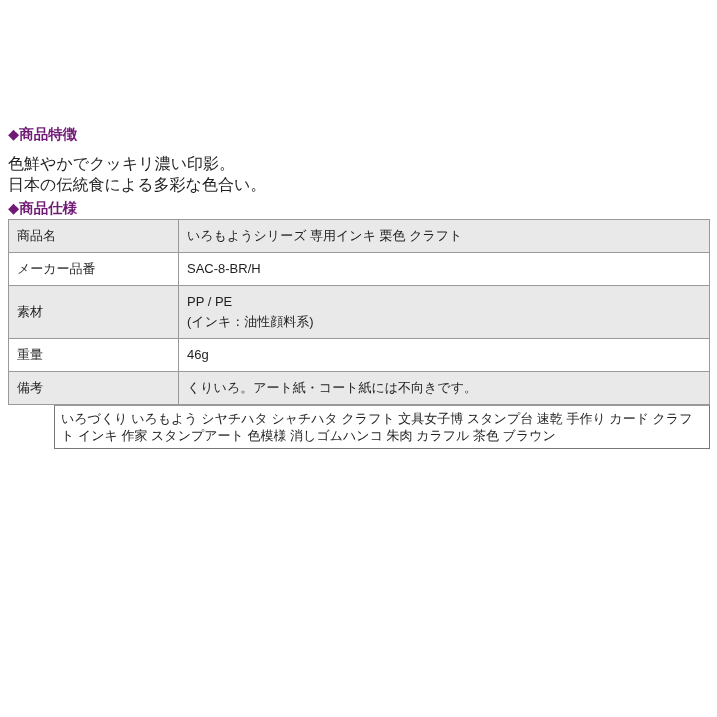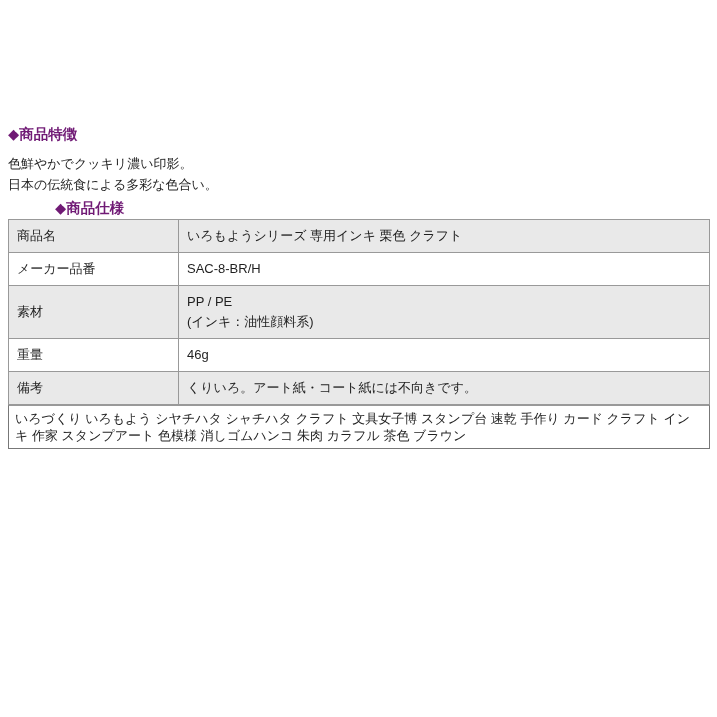--- a/index.html
+++ b/index.html
@@ -20,27 +20,26 @@
   }
   .section-heading {
     color: #701a75;
     font-size: 14.5px;
     font-weight: bold;
     margin: 0;
     line-height: 18px;
   }
   .features-text {
     margin: 10px 0 0 0;
-    font-size: 13px;
+    font-size: 16px;
     line-height: 21px;
     color: #1f1f1f;
   }
   .specs-heading {
     margin-top: 4px;
-    margin-left: 47px;
   }
   table.spec-table {
     border-collapse: collapse;
     width: 100%;
     margin-top: 2px;
     border: 1px solid #666666;
     font-size: 13px;
     color: #1f1f1f;
     table-layout: fixed;
   }
@@ -60,20 +59,21 @@
   table.spec-table tr:nth-child(odd) { background: #e9e9e9; }
   table.spec-table tr:nth-child(even) { background: #ffffff; }
   .keywords-box {
     border: 1px solid #777777;
     border-top: 1px solid #999999;
     padding: 4px 6px;
     font-size: 13px;
     line-height: 17px;
     color: #1f1f1f;
     background: #ffffff;
+    margin-left: 46px;
   }
 </style>
 </head>
 <body>
 
 <div class="content">
 
   <h2 class="section-heading">◆商品特徴</h2>
 
   <p class="features-text"><span>色鮮やかでクッキリ濃い印影。</span><br><span>日本の伝統食による多彩な色合い。</span></p>

